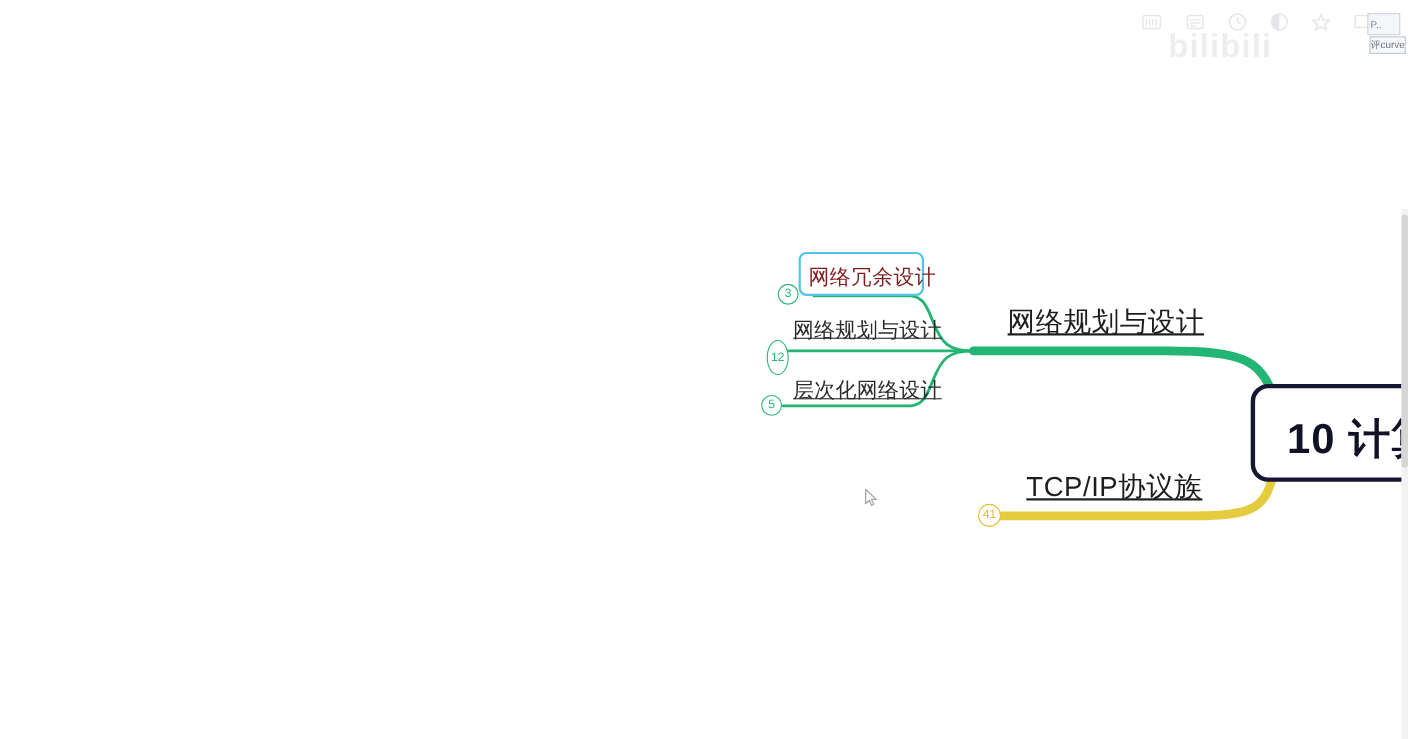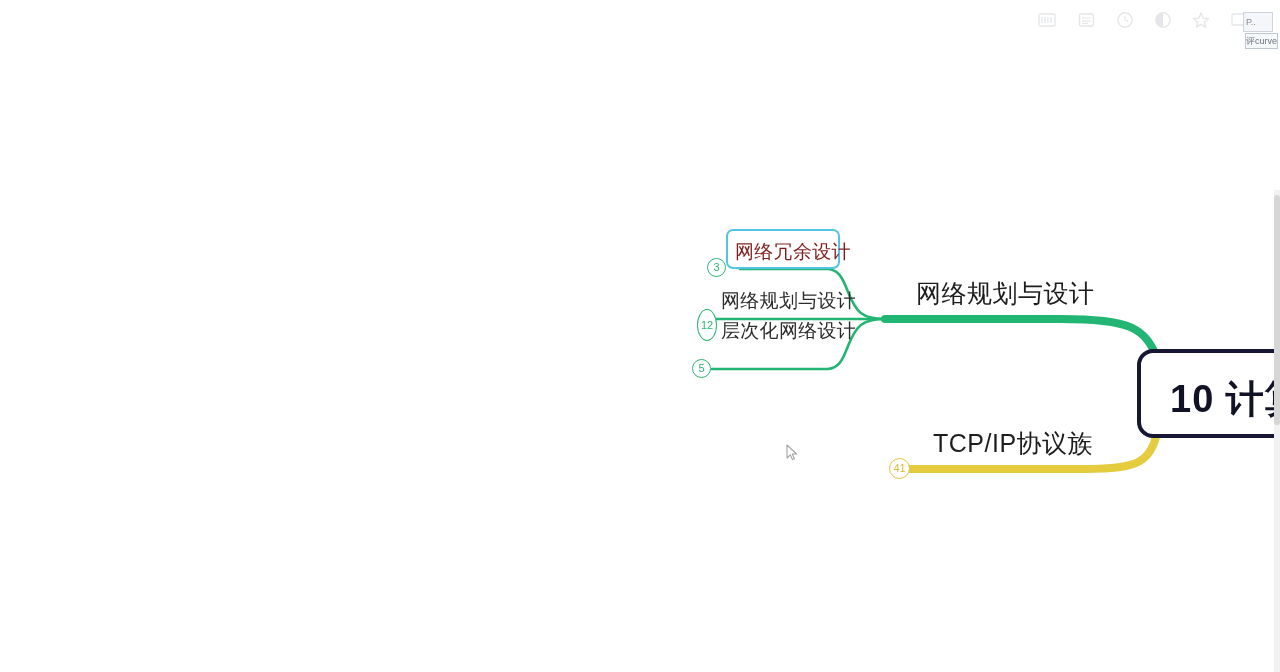--- a/index.html
+++ b/index.html
@@ -32,20 +32,21 @@
     height: 672px;
     pointer-events: none;
   }
 
   
   .node-label {
     position: absolute;
     white-space: nowrap;
     color: #1b1b1b;
     line-height: 1;
+    text-decoration: underline;
   }
 
   .branch-label {
     font-size: 25px;
     letter-spacing: .5px;
     color: #1d1d1f;
   }
 
   .sub-label {
     font-size: 19px;
@@ -231,21 +232,21 @@
 
   <div class="node-label branch-label" style="left:933px; top:431px;">TCP/IP协议族</div>
 
   <div id="selected-node-box"></div>
   <div id="selected-node-label">网络冗余设计</div>
   <div class="badge green" style="left:707px; top:258px; width:19px; height:19px;">3</div>
 
   <div class="node-label sub-label" style="left:721px; top:291px;">网络规划与设计</div>
   <div class="badge green" style="left:664px; top:309px; width:20px; height:32px;margin-left:33px;">12</div>
 
-  <div class="node-label sub-label" style="left:721px; top:321px;">层次化网络设计</div>
+  <div class="node-label sub-label" style="left:721px; top:346px;">层次化网络设计</div>
   <div class="badge green" style="left:692px; top:359px; width:19px; height:19px;">5</div>
 
   <div class="badge yellow" style="left:889px; top:458px; width:21px; height:21px;">41</div>
 
   <div id="root-node"></div>
   <div id="root-node-label">10 计算</div>
 
   <div id="top-chrome">
 
     <div class="chrome-icon" style="left:18px; top:12px;">
@@ -288,20 +289,21 @@
       </svg>
     </div>
 
     <div class="chrome-icon" style="left:211px; top:13px;">
       <svg width="15" height="13" viewBox="0 0 15 13">
         <rect x="1" y="1" width="13" height="11" rx="1" fill="none" stroke="currentColor" stroke-width="1.4"></rect>
       </svg>
     </div>
   </div>
 
+  <div id="watermark">bilibili</div>
 
   <div id="pip-box">P..</div>
   <div id="pip-tooltip">评curve</div>
 
   <div id="scrollbar-track"></div>
   <div id="scrollbar-thumb"></div>
 
   <div id="cursor">
     <svg width="13" height="18" viewBox="0 0 13 18">
       <path d="M 1 1 L 1 14 L 4.3 10.8 L 6.4 15.6 L 8.4 14.7 L 6.3 10 L 10.6 10 Z" fill="#ffffff" stroke="#59595d" stroke-width="1.1" stroke-linejoin="round"></path>

